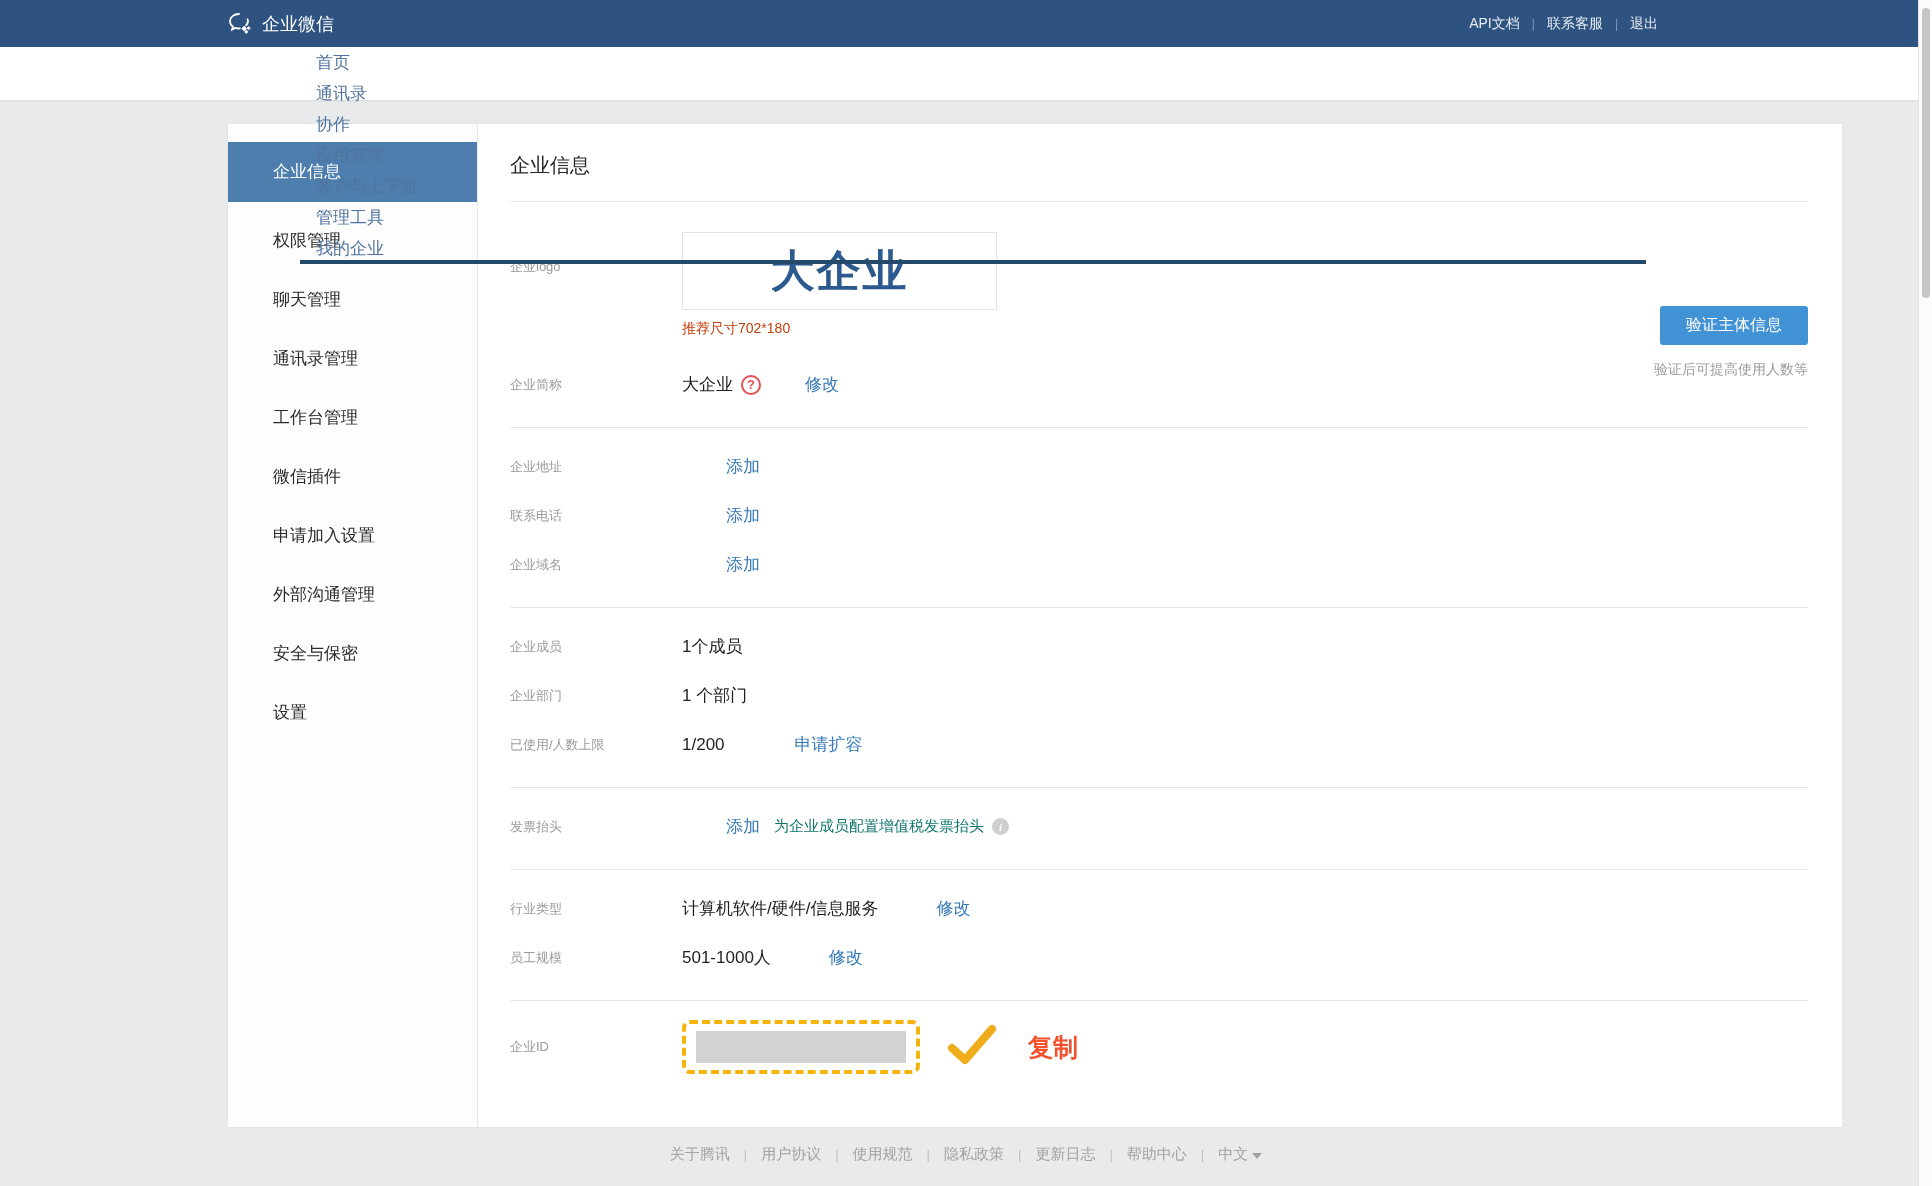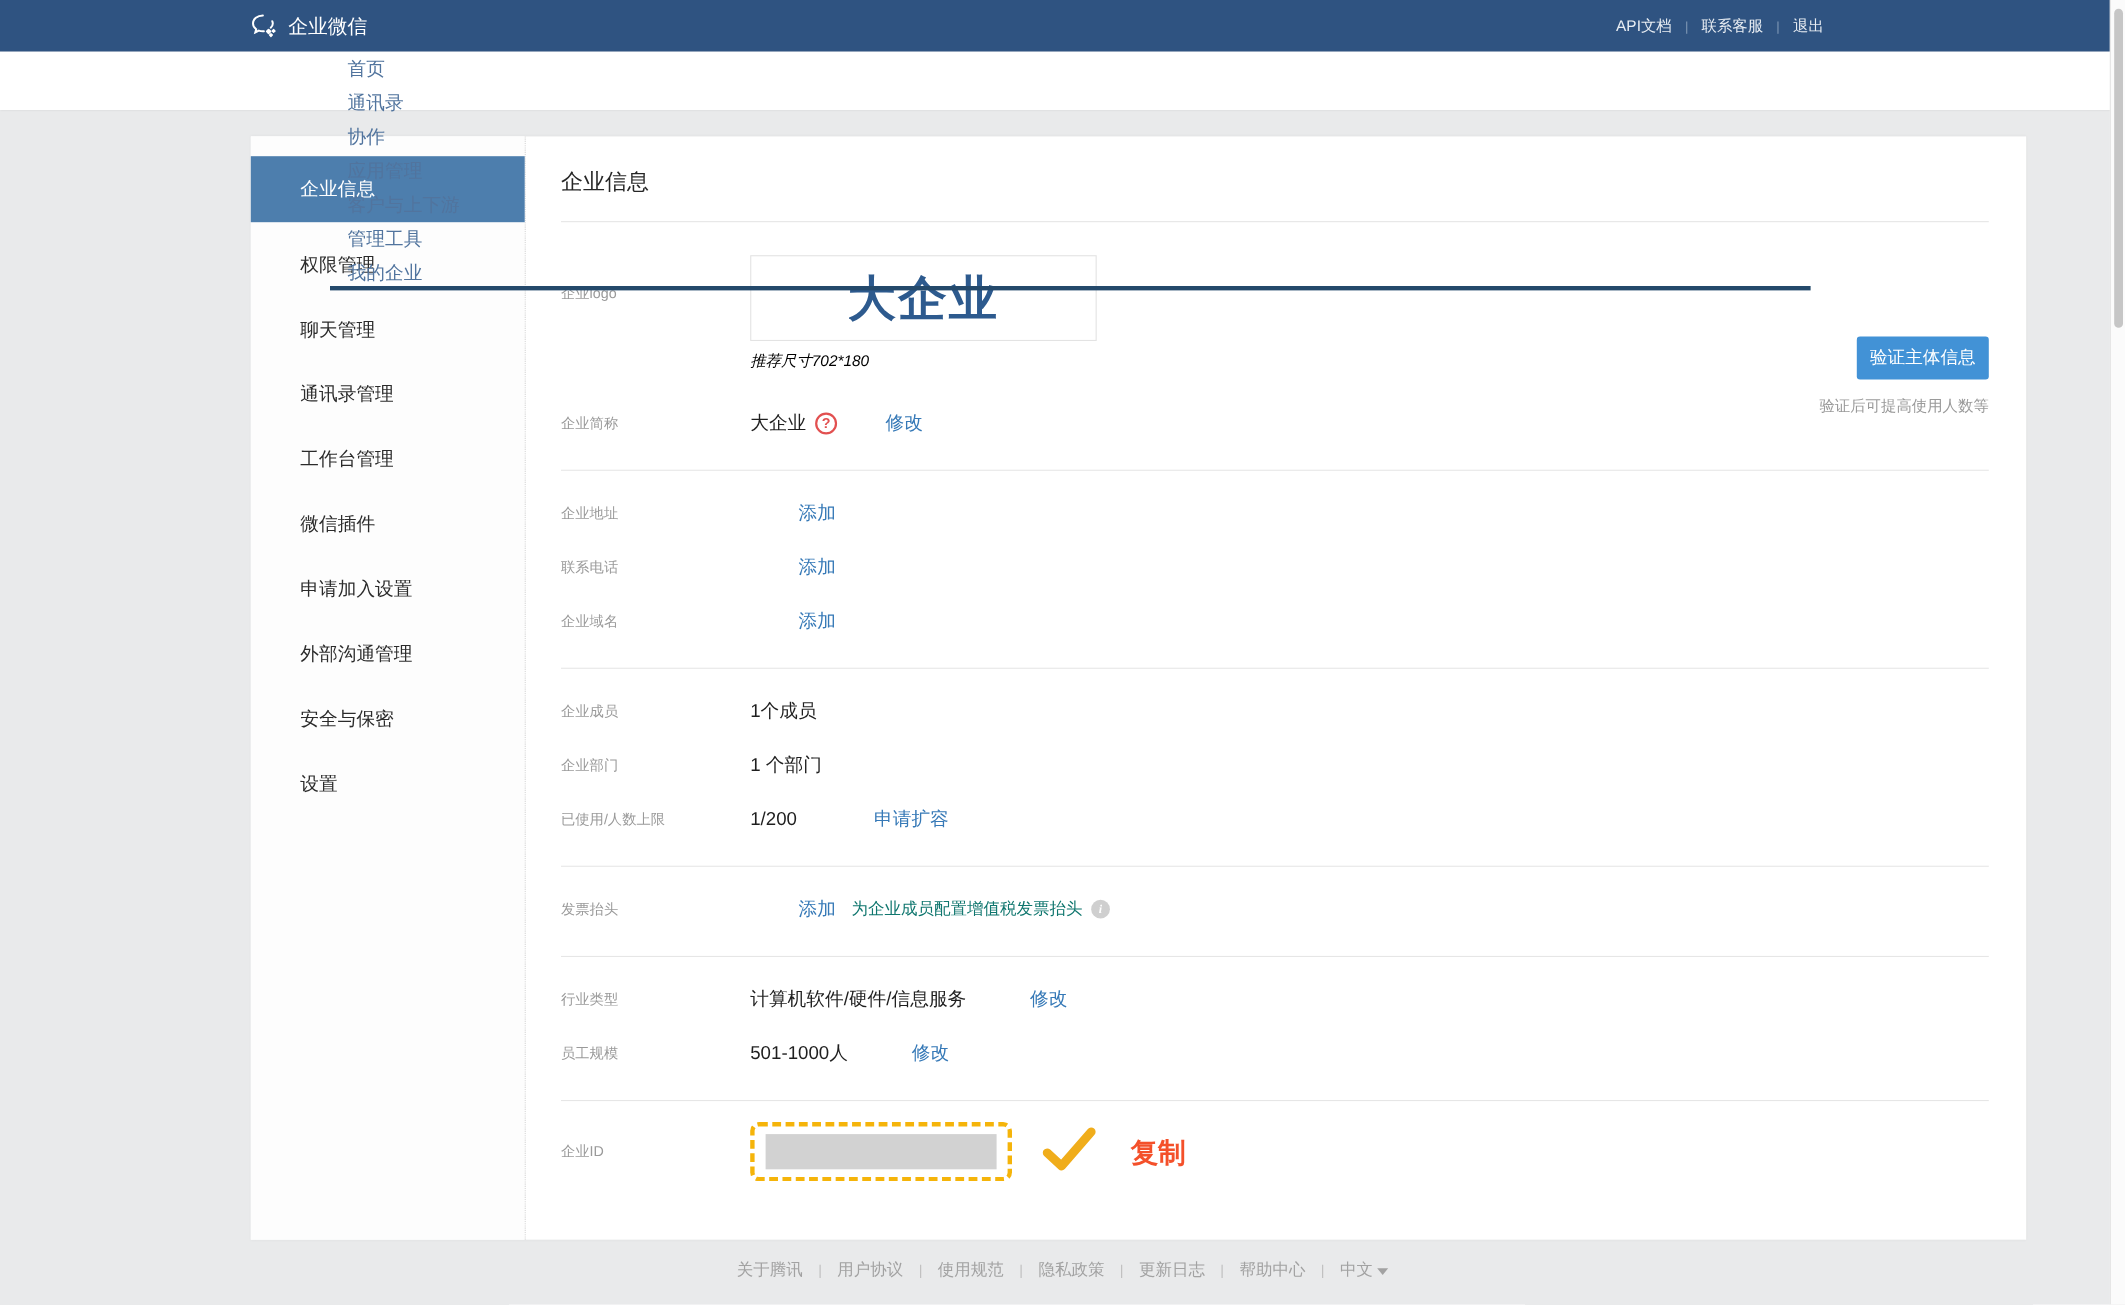--- a/index.html
+++ b/index.html
@@ -66,34 +66,34 @@
   .row .link + *, .row-value + .link{ margin-left:14px; }
 
   
   .logo-row{ display:flex; margin-top:16px; }
   .logo-row .row-label{ padding-top:26px; }
   .logo-box{
     width:315px; height:78px; border:1px solid #e3e3e3; display:flex;
     align-items:center; justify-content:center; cursor:pointer; background:#fff;
   }
   .logo-text{ font-size:44px; font-weight:700; color:#2d5a8e; letter-spacing:2px; }
-  .logo-hint{ color:#000000; font-size:14px; margin-top:10px;font-style:italic; }
+  .logo-hint{ color:#c2410c; font-size:14px; margin-top:10px; }
   .shortname-row{ margin-top:22px; }
 
   .q-icon{
     display:inline-flex; align-items:center; justify-content:center;
     width:20px; height:20px; border:2px solid #e25050; border-radius:50%;
     color:#e25050; font-size:13px; font-weight:700; margin-left:8px; cursor:pointer;
   }
 
   
   .verify{ position:absolute; right:0; top:104px; text-align:right; }
   .verify-btn{
     background:#4292d6; color:#fff; border:none; border-radius:3px;
-    font-size:16px; padding:9px 12px; cursor:pointer; font-family:inherit;
+    font-size:16px; padding:9px 26px; cursor:pointer; font-family:inherit;
   }
   .verify-hint{ color:#9a9a9a; font-size:14px; margin-top:16px; }
 
   
   .invoice-hint{ color:#0f766e; font-size:15px; margin-left:16px; }
   .i-icon{
     display:inline-flex; align-items:center; justify-content:center;
     width:17px; height:17px; border-radius:50%; background:#cfcfcf; color:#fff;
     font-size:11px; font-style:italic; font-weight:700; margin-left:8px; cursor:pointer;
     font-family:"Liberation Serif",serif;

